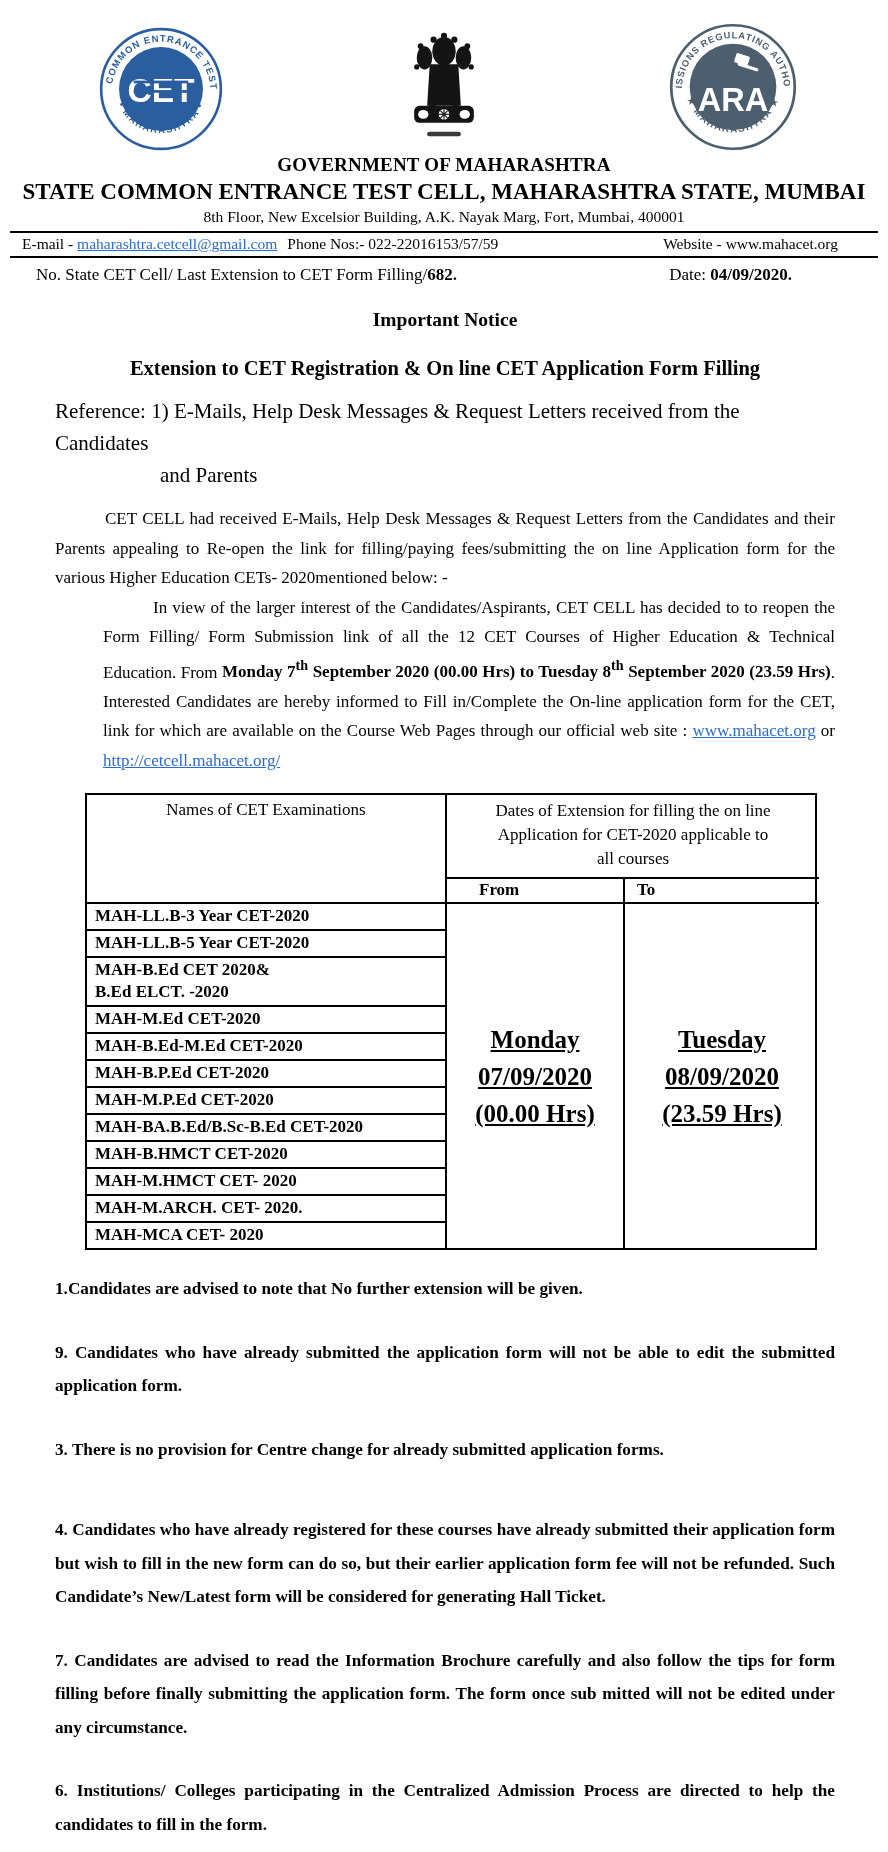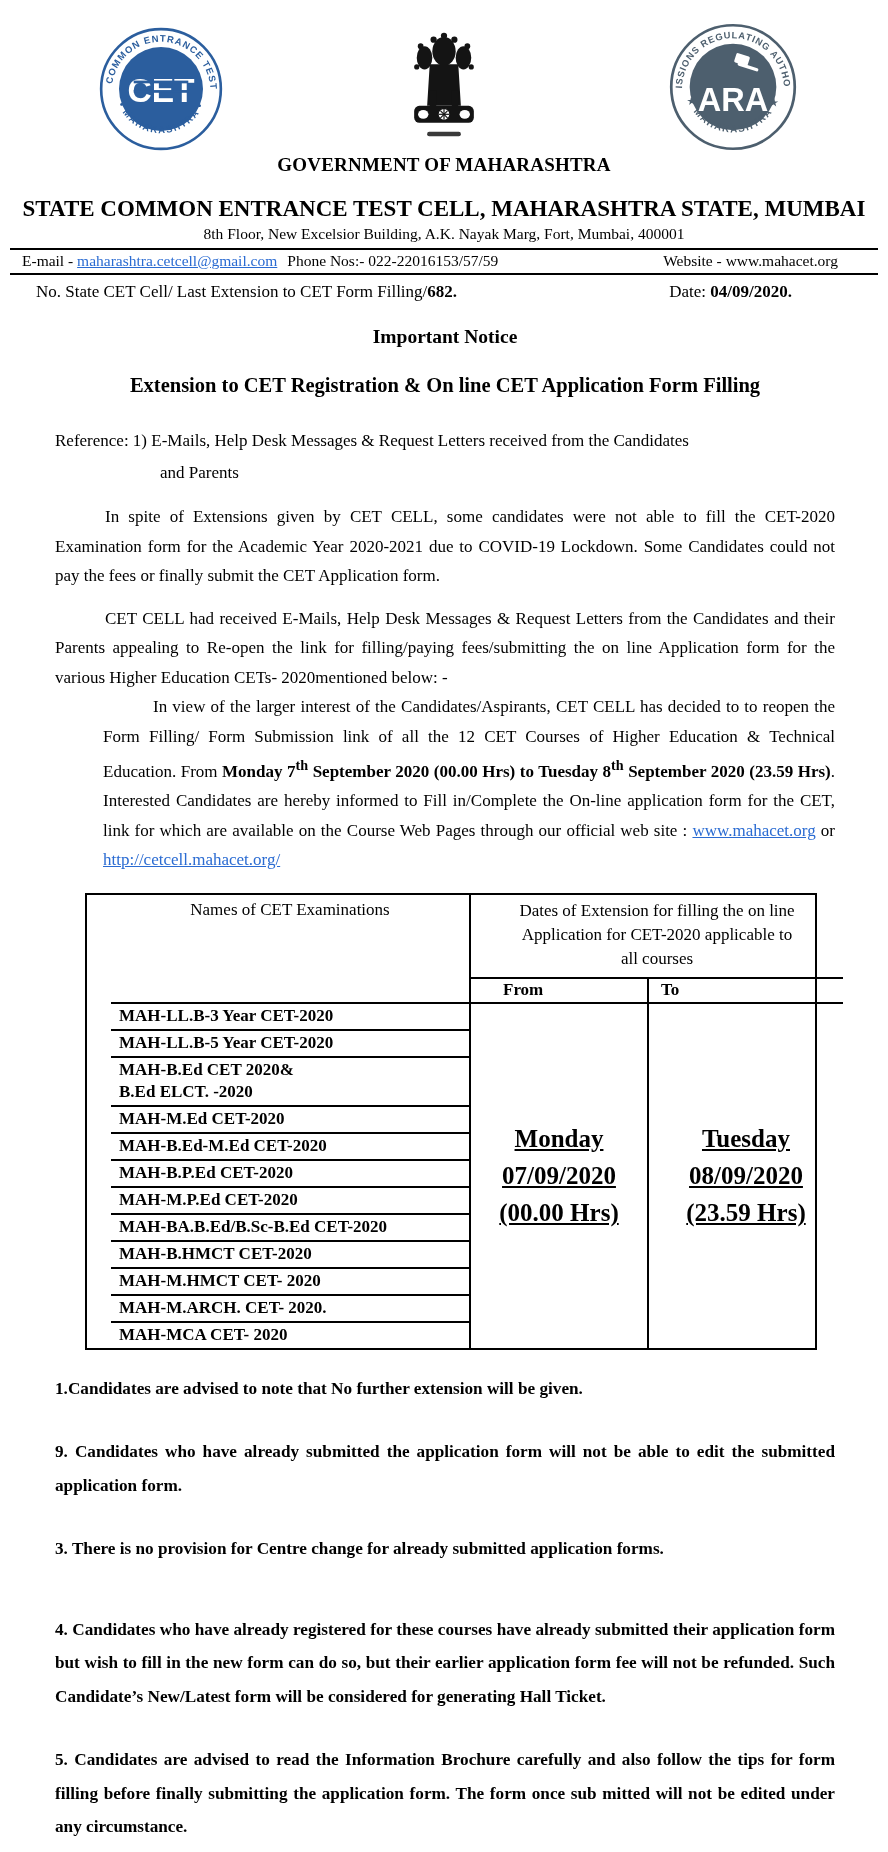--- a/index.html
+++ b/index.html
@@ -12,21 +12,21 @@
     font-family: "Liberation Serif", "DejaVu Serif", serif;
     color: #000;
   }
   
   .logo-row { position: relative; height: 152px; }
   .logo-cet { position:absolute; left:96px; top:26px; width:130px; height:126px; }
   .emblem-box { position:absolute; left:50%; transform:translateX(-50%); top:28px; width:78px; height:122px; }
   .logo-ara { position:absolute; right:86px; top:22px; width:138px; height:130px; }
 
   .gov-title { text-align:center; font-weight:bold; font-size:19px; margin-top:2px; letter-spacing:0.2px; }
-  .org-title { text-align:center; font-weight:bold; font-size:23px; margin-top:20px; }
+  .org-title { text-align:center; font-weight:bold; font-size:23px; margin-top:3px; }
   .address   { text-align:center; font-size:15.5px; margin-top:3px; }
 
   .contact-row {
     margin: 5px 10px 0 10px;
     border-top: 2px solid #000;
     border-bottom: 2px solid #000;
     display:flex; justify-content:space-between; align-items:center;
     padding: 2px 40px 3px 12px;
     font-size: 15.5px;
   }
@@ -37,38 +37,37 @@
     display:flex; justify-content:space-between;
     padding: 7px 96px 0 36px;
     font-size: 17px;
   }
 
   
   .content { padding: 0 53px 0 55px; }
   .notice-title { text-align:center; font-weight:bold; font-size:19.5px; margin-top:24px; }
   .notice-subtitle { text-align:center; font-weight:bold; font-size:20.5px; margin-top:26px; }
 
-  .reference { font-size:17px; margin-top:28px; line-height:32px; }
+  .reference { font-size:21px; margin-top:15px; line-height:32px; }
   .reference .line2 { padding-left:105px; }
 
   .body-para {
     font-size:17px; line-height:29.5px; text-align:justify;
     text-indent:50px; margin:13px 0 0 0;
   }
   .body-para.no-gap { margin-top:0;margin-left:48px; }
 
   
   .cet-table {
     margin: 18px 0 0 30px;
     width: 732px;
     display:grid;
     grid-template-columns: 360px 178px 194px;
     border: 2px solid #000;
     font-size: 17px;
-    padding-left: 24px;
   }
   .h-names { grid-column:1; grid-row:1 / 3; border-right:2px solid #000; text-align:center; padding-top:5px; }
   .h-dates { grid-column:2 / 4; grid-row:1; text-align:center; padding:4px 4px 6px 4px; white-space:pre-line; line-height:24px; }
   .h-from  { grid-column:2; grid-row:2; border-right:2px solid #000; border-top:2px solid #000; font-weight:bold; padding:1px 0 2px 32px; }
   .h-to    { grid-column:3; grid-row:2; border-top:2px solid #000; font-weight:bold; padding:1px 0 2px 12px; }
   .exam-rows { display: contents; }
   .row-cell {
     grid-column:1; border-top:2px solid #000; border-right:2px solid #000;
     font-weight:bold; padding:1px 6px 2px 8px; line-height:22px; white-space:pre-line;
   }
@@ -189,21 +188,20 @@
   <div class="content">
 
     <div class="notice-title">Important Notice</div>
     <div class="notice-subtitle">Extension to CET Registration &amp; On line CET Application Form Filling</div>
 
     <div class="reference">
       <span>Reference: 1) E-Mails, Help Desk Messages &amp; Request Letters received from the Candidates</span><br>
       <span class="line2">and Parents</span>
     </div>
 
-    <p class="body-para">In spite of Extensions given by CET CELL, some candidates were not able to fill the CET-2020 Examination form for the Academic Year 2020-2021 due to COVID-19 Lockdown. Some Candidates could not pay the fees or finally submit the CET Application form.</p>
 
     <p class="body-para">CET CELL had received E-Mails, Help Desk Messages &amp; Request Letters from the Candidates and their Parents appealing to Re-open the link for filling/paying fees/submitting the on line Application form for the various Higher Education CETs- 2020mentioned below: -</p>
 
     <p class="body-para no-gap">
       <span>In view of the larger interest of the Candidates/Aspirants, CET CELL has decided to to reopen the Form Filling/ Form Submission link of all the 12 CET Courses of Higher Education &amp; Technical Education. From </span><b><span>Monday 7</span><sup>th</sup><span> September 2020 (00.00 Hrs) to Tuesday 8</span><sup>th</sup><span> September 2020 (23.59 Hrs)</span></b><span>. Interested Candidates are hereby informed to Fill in/Complete the On-line application form for the CET, link for which  are available on the Course Web Pages through our official web site : </span><a class="link">www.mahacet.org</a><span>  or  </span><a class="link">http://cetcell.mahacet.org/</a>
     </p>
 
     <div class="cet-table">
       <div class="h-names">Names of CET Examinations</div>
       <div class="h-dates">Dates of Extension for filling the on line
@@ -219,18 +217,18 @@
       <div class="to-cell">Tuesday
 08/09/2020
 (23.59 Hrs)</div>
     </div>
 
     <div class="notes">
         <p class="note">1.Candidates are advised to note that No further extension will be given.</p>
         <p class="note">9. Candidates who have already submitted the application form will not be able to edit the submitted application form.</p>
         <p class="note">3. There is no provision for Centre change for already submitted application forms.</p>
         <p class="note">4. Candidates who have already registered for these courses have already submitted their application form but wish to fill in the new form can do so, but their earlier application form fee will not be refunded. Such Candidate’s New/Latest form will be considered for generating Hall Ticket.</p>
-        <p class="note">5. Candidates are advised to read the Information Brochure carefully and also follow the tips for form filling before finally submitting the application form. The form once sub mitted will not be edited under any circumstance.</p>
+        <p class="note">7. Candidates are advised to read the Information Brochure carefully and also follow the tips for form filling before finally submitting the application form. The form once sub mitted will not be edited under any circumstance.</p>
         <p class="note">6. Institutions/ Colleges participating in the Centralized Admission Process are directed to help the candidates to fill in the form.</p>
       </div>
 
   </div>
 </div>
 
 </body></html>

